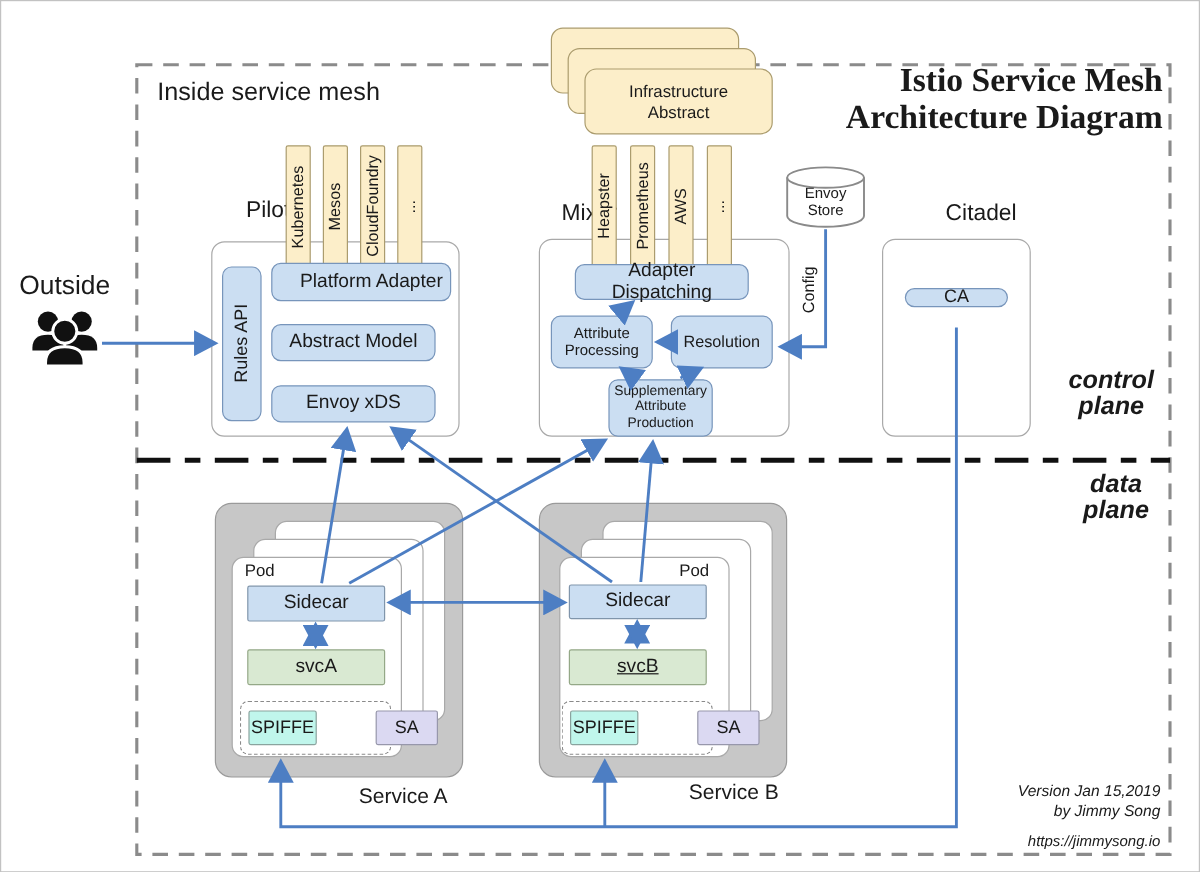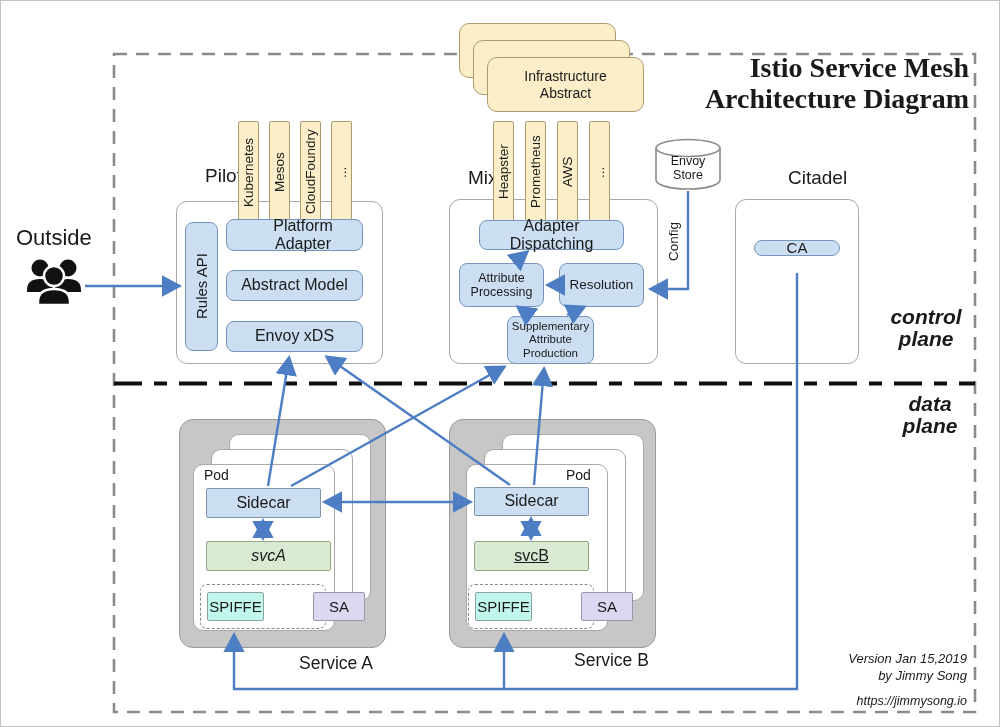--- a/index.html
+++ b/index.html
@@ -35,20 +35,21 @@
 
   <svg class="svg-overlay" width="1000" height="727">
     <rect x="113" y="53" width="861" height="658" fill="none" stroke="#8b8b8b" stroke-width="2.6" stroke-dasharray="13 9"></rect>
     <line x1="113" y1="382.5" x2="974" y2="382.5" stroke="#101010" stroke-width="4.2" stroke-dasharray="28 12 13 12"></line>
   </svg>
 
   <div class="title">
     <div>Istio Service Mesh</div>
     <div>Architecture Diagram</div>
   </div>
+  <div class="abs" style="left:130px;top:64px;font-size:21px;">Inside service mesh</div>
   <div class="abs" style="left:15px;top:224px;font-size:22px;">Outside</div>
 
   <div class="plane" style="left:883px;top:305px;width:84px;">
     <div>control</div>
     <div>plane</div>
   </div>
   <div class="plane" style="left:891px;top:392px;width:76px;">
     <div>data</div>
     <div>plane</div>
   </div>
@@ -72,21 +73,21 @@
   <div class="box tan-r" style="left:472px;top:39px;width:157px;height:55px;"></div>
   <div class="box tan-r" style="left:486px;top:56px;width:157px;height:55px;font-size:14px;padding:0 18px;">Infrastructure Abstract</div>
 
   <div class="seclabel" style="left:184px;top:164px;">Pilot</div>
   <div class="box wcont" style="left:175px;top:200px;width:207px;height:163px;"></div>
   <div class="box tan vtext" style="left:237px;top:120px;width:21px;height:102px;font-size:13.5px;">Kubernetes</div>
   <div class="box tan vtext" style="left:268px;top:120px;width:21px;height:102px;font-size:13.5px;">Mesos</div>
   <div class="box tan vtext" style="left:299px;top:120px;width:21px;height:102px;font-size:13.5px;">CloudFoundry</div>
   <div class="box tan vtext" style="left:330px;top:120px;width:21px;height:102px;font-size:13.5px;">...</div>
   <div class="box blue vtext" style="left:184px;top:221px;width:33px;height:129px;font-size:15px;">Rules API</div>
-  <div class="box blue" style="left:225px;top:218px;width:137px;height:32px;font-size:16px;padding-left:17px;">Platform Adapter</div>
+  <div class="box blue" style="left:225px;top:218px;width:150px;height:32px;font-size:16px;padding-left:17px;">Platform Adapter</div>
   <div class="box blue" style="left:225px;top:269px;width:137px;height:31px;font-size:16px;">Abstract Model</div>
   <div class="box blue" style="left:225px;top:320px;width:137px;height:31px;font-size:16px;">Envoy xDS</div>
 
   <div class="seclabel" style="left:447px;top:166px;">Mixer</div>
   <div class="box wcont" style="left:448px;top:198px;width:209px;height:165px;"></div>
   <div class="box tan vtext" style="left:492px;top:120px;width:21px;height:102px;font-size:13.5px;">Heapster</div>
   <div class="box tan vtext" style="left:524px;top:120px;width:21px;height:102px;font-size:13.5px;">Prometheus</div>
   <div class="box tan vtext" style="left:556px;top:120px;width:21px;height:102px;font-size:13.5px;">AWS</div>
   <div class="box tan vtext" style="left:588px;top:120px;width:21px;height:102px;font-size:13.5px;">...</div>
   <div class="box blue" style="left:478px;top:219px;width:145px;height:30px;font-size:16px;">Adapter Dispatching</div>
@@ -106,21 +107,21 @@
   <div class="seclabel" style="left:767px;top:166px;">Citadel</div>
   <div class="box wcont" style="left:734px;top:198px;width:124px;height:165px;"></div>
   <div class="box blue" style="left:753px;top:239px;width:86px;height:16px;font-size:15px;">CA</div>
 
   <div class="box gcont" style="left:178px;top:418px;width:207px;height:229px;"></div>
   <div class="box pod-card" style="left:228px;top:433px;width:142px;height:167px;"></div>
   <div class="box pod-card" style="left:210px;top:448px;width:142px;height:167px;"></div>
   <div class="box pod-card" style="left:192px;top:463px;width:142px;height:167px;"></div>
   <div class="abs" style="left:203px;top:466px;font-size:14px;">Pod</div>
   <div class="box blue-sq" style="left:205px;top:487px;width:115px;height:30px;font-size:16px;">Sidecar</div>
-  <div class="box green" style="left:205px;top:540px;width:125px;height:30px;font-size:16px;font-style:italic;">svcA</div>
+  <div class="box green" style="left:205px;top:540px;width:115px;height:30px;font-size:16px;">svcA</div>
   <div class="box dashed-box" style="left:199px;top:583px;width:126px;height:45px;"></div>
   <div class="box cyan" style="left:206px;top:591px;width:57px;height:29px;font-size:15px;">SPIFFE</div>
   <div class="box lav" style="left:268px;top:591px;width:52px;height:29px;font-size:15px;">SA</div>
   <div class="abs" style="left:298px;top:652px;font-size:17.5px;">Service A</div>
 
   <div class="box gcont" style="left:448px;top:418px;width:207px;height:229px;"></div>
   <div class="box pod-card" style="left:501px;top:433px;width:142px;height:167px;"></div>
   <div class="box pod-card" style="left:483px;top:448px;width:142px;height:167px;"></div>
   <div class="box pod-card" style="left:465px;top:463px;width:142px;height:167px;"></div>
   <div class="abs" style="left:565px;top:466px;font-size:14px;">Pod</div>

